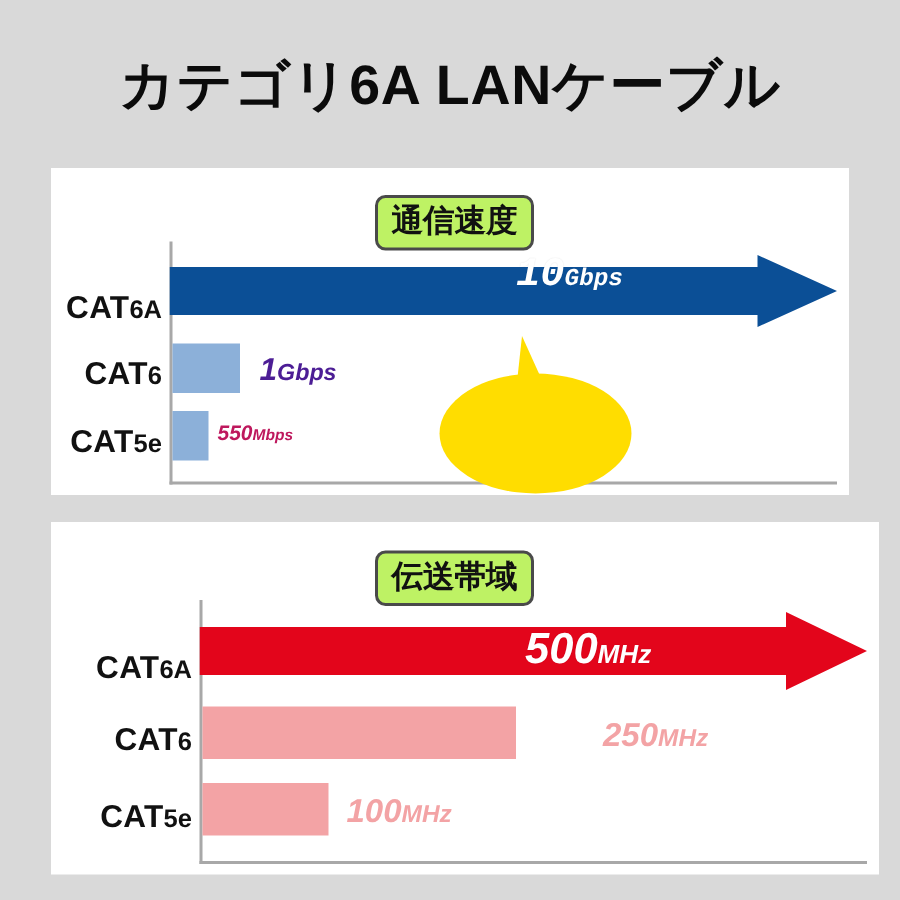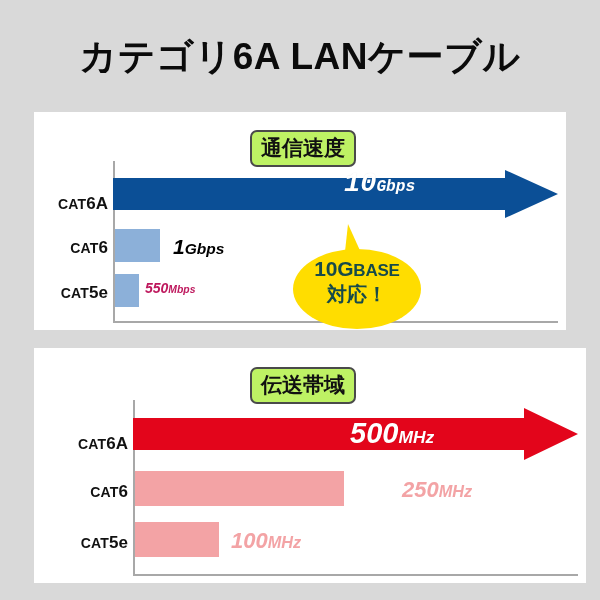--- a/index.html
+++ b/index.html
@@ -79,21 +79,21 @@
   
   .cat-label {
     position: absolute;
     text-align: right;
     white-space: nowrap;
     color: #111111;
     font-weight: bold;
     line-height: 1;
   }
   .cat-label .sm {
-    font-size: 14px;
+    font-size: 21px;
     letter-spacing: 0.2px;
   }
   .cat-label .lg {
     font-size: 17px;
   }
 
   
   .bar {
     position: absolute;
     border-radius: 0;
@@ -175,43 +175,39 @@
         </svg>
       </div>
       <div class="arrow-text" style="left:310px; top:59px; font-size:27px;font-family:Liberation Mono, monospace;">
         <span>10</span><span class="unit">Gbps</span>
       </div>
 
       <div class="cat-label" style="left:0px; top:127px; width:74px;">
         <span class="sm">CAT</span><span class="lg">6</span>
       </div>
       <div class="bar" style="left:81px; top:117px; width:45px; height:33px; background:#8cb0d9;"></div>
-      <div class="bar-value" style="left:139px; top:124px; font-size:21px; color:#000000;">
+      <div class="bar-value" style="left:139px; top:124px; font-size:21px; color:#4c1d95;">
         <span>1</span><span class="unit">Gbps</span>
       </div>
 
       <div class="cat-label" style="left:0px; top:172px; width:74px;">
         <span class="sm">CAT</span><span class="lg">5e</span>
       </div>
       <div class="bar" style="left:81px; top:162px; width:24px; height:33px; background:#8cb0d9;"></div>
       <div class="bar-value" style="left:111px; top:169px; font-size:14px; color:#be185d;">
         <span>550</span><span class="unit">Mbps</span>
       </div>
     </div>
   </div>
 
   <div id="callout">
     <svg width="132" height="108" viewBox="0 0 132 108">
       <polygon points="52,48 57,2 76,44" fill="#ffdd00"></polygon>
       <ellipse cx="66" cy="67" rx="64" ry="40" fill="#ffdd00"></ellipse>
     </svg>
-    <div class="callout-text">
-      <div class="line1"><span>10G</span><span class="small">BASE</span></div>
-      <div class="line2">対応！</div>
-    </div>
   </div>
 
   <div class="panel" id="panel-band">
 
     <div class="caption-box" style="left:216px; top:19px;">伝送帯域</div>
 
     <div class="plot">
       <div class="axis-v" style="left:79px; top:52px; height:176px;"></div>
       <div class="axis-h" style="left:79px; top:226px; width:445px;"></div>
 

